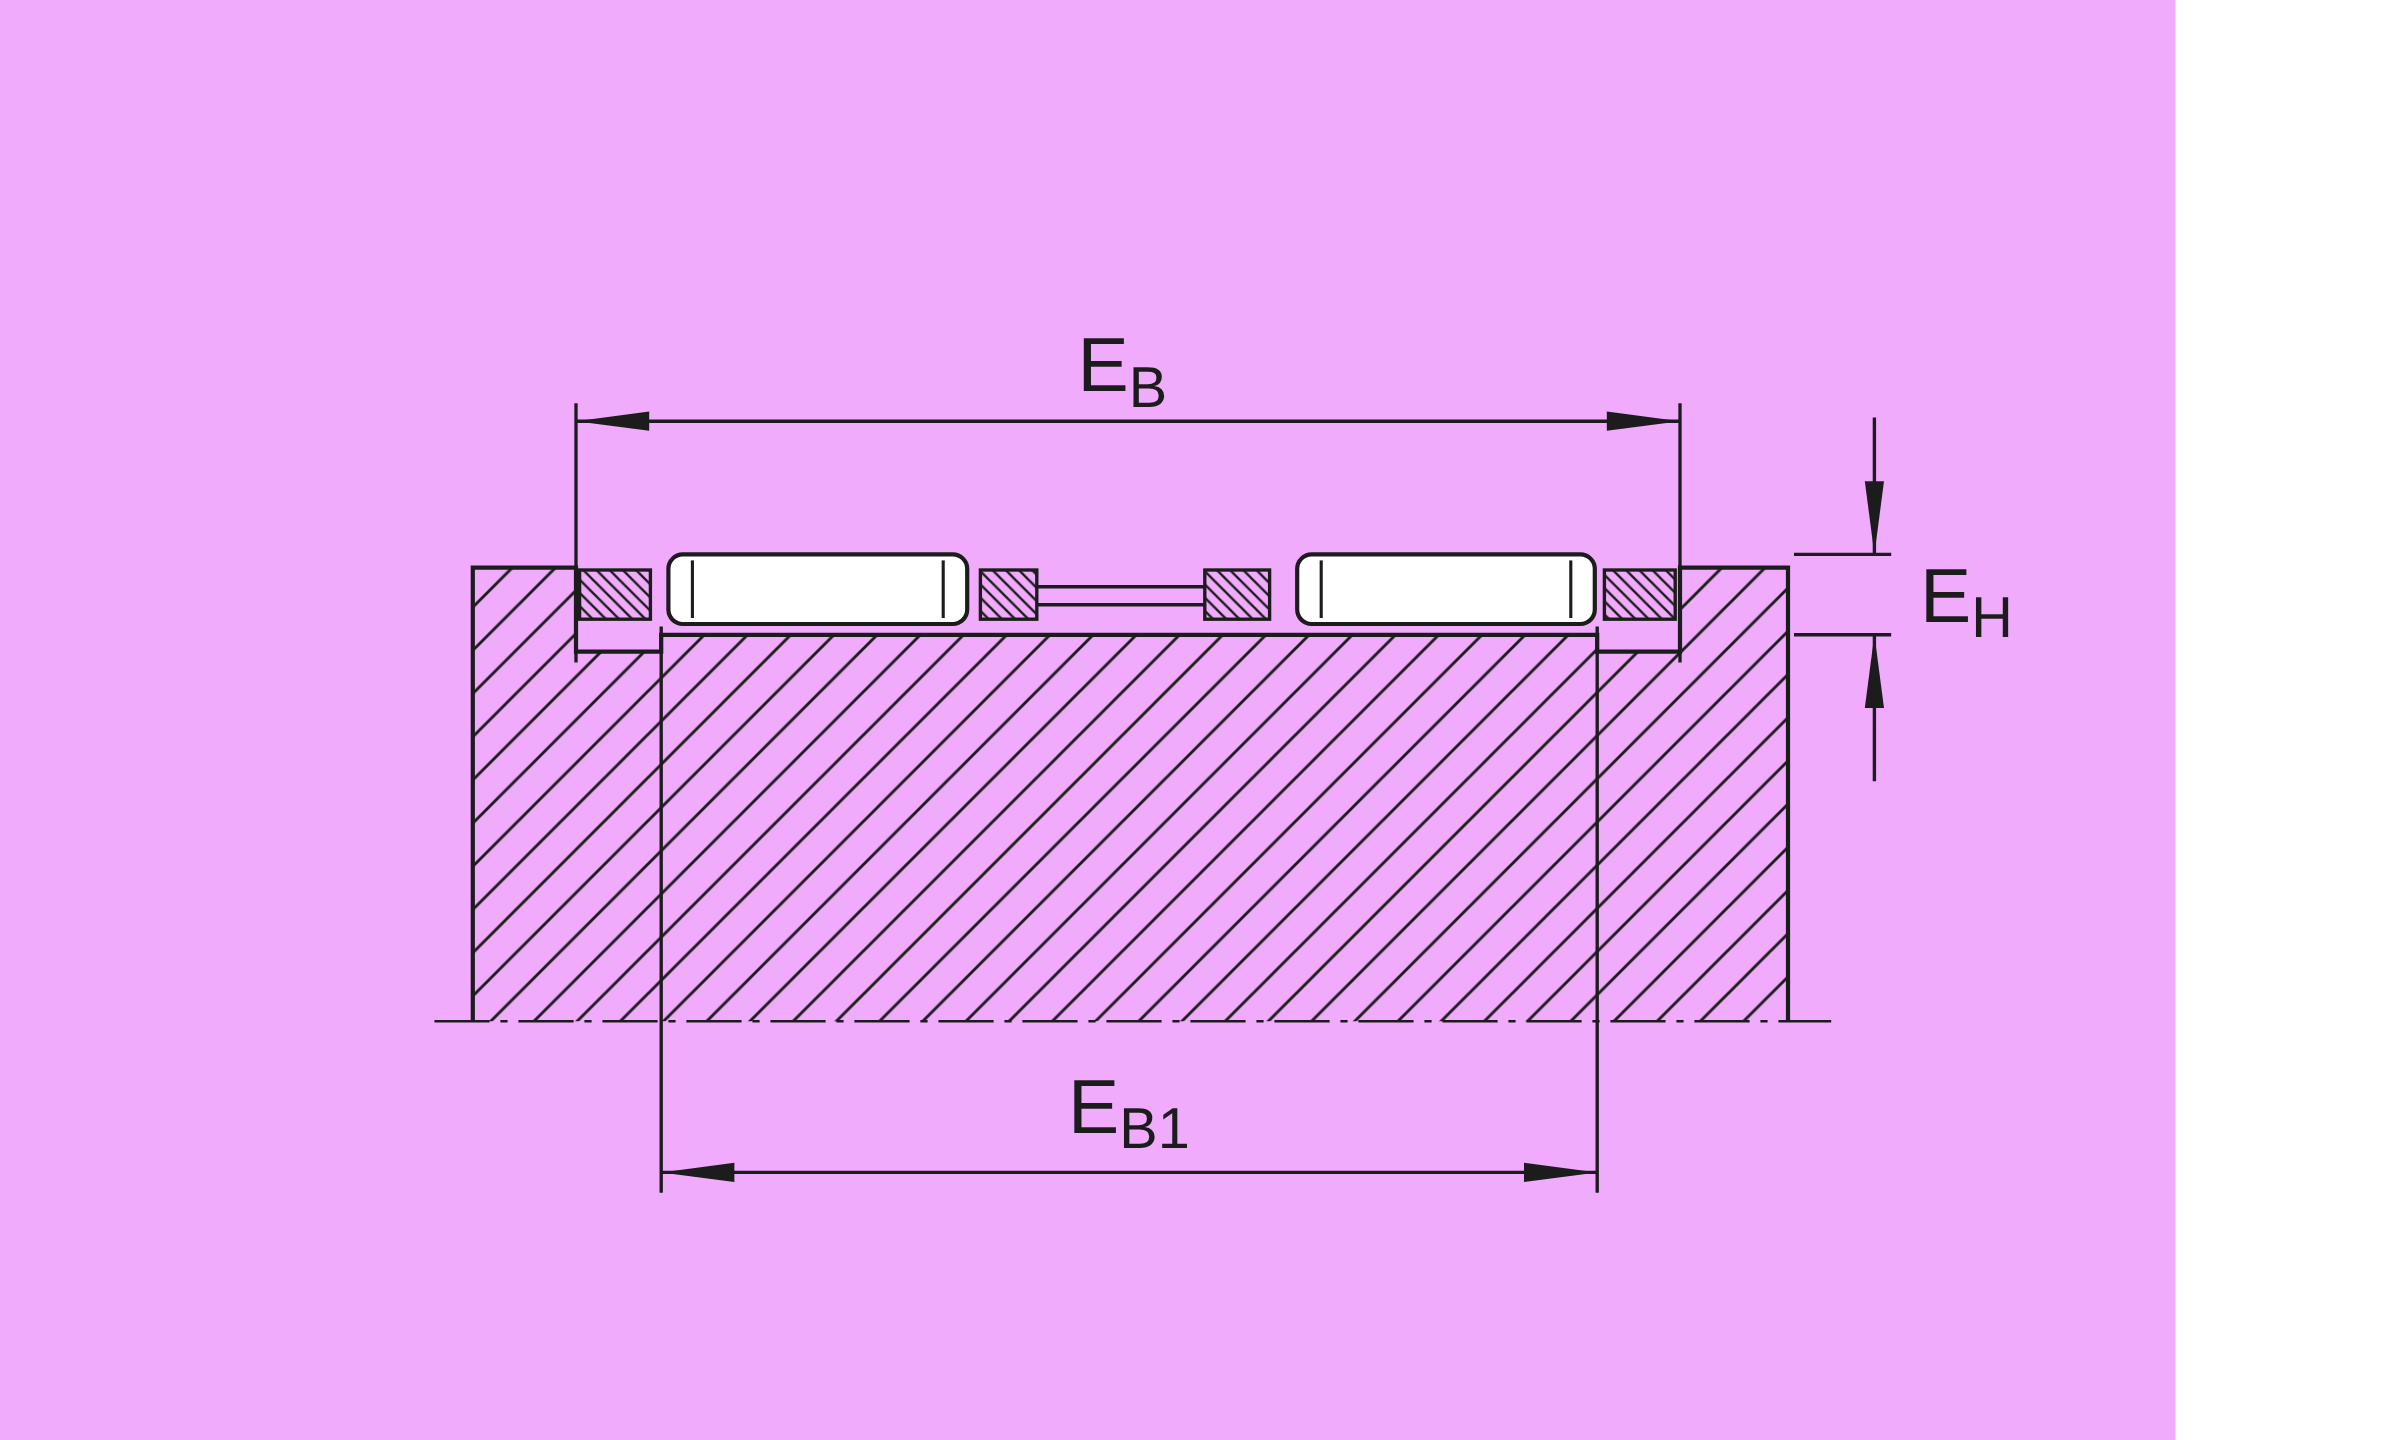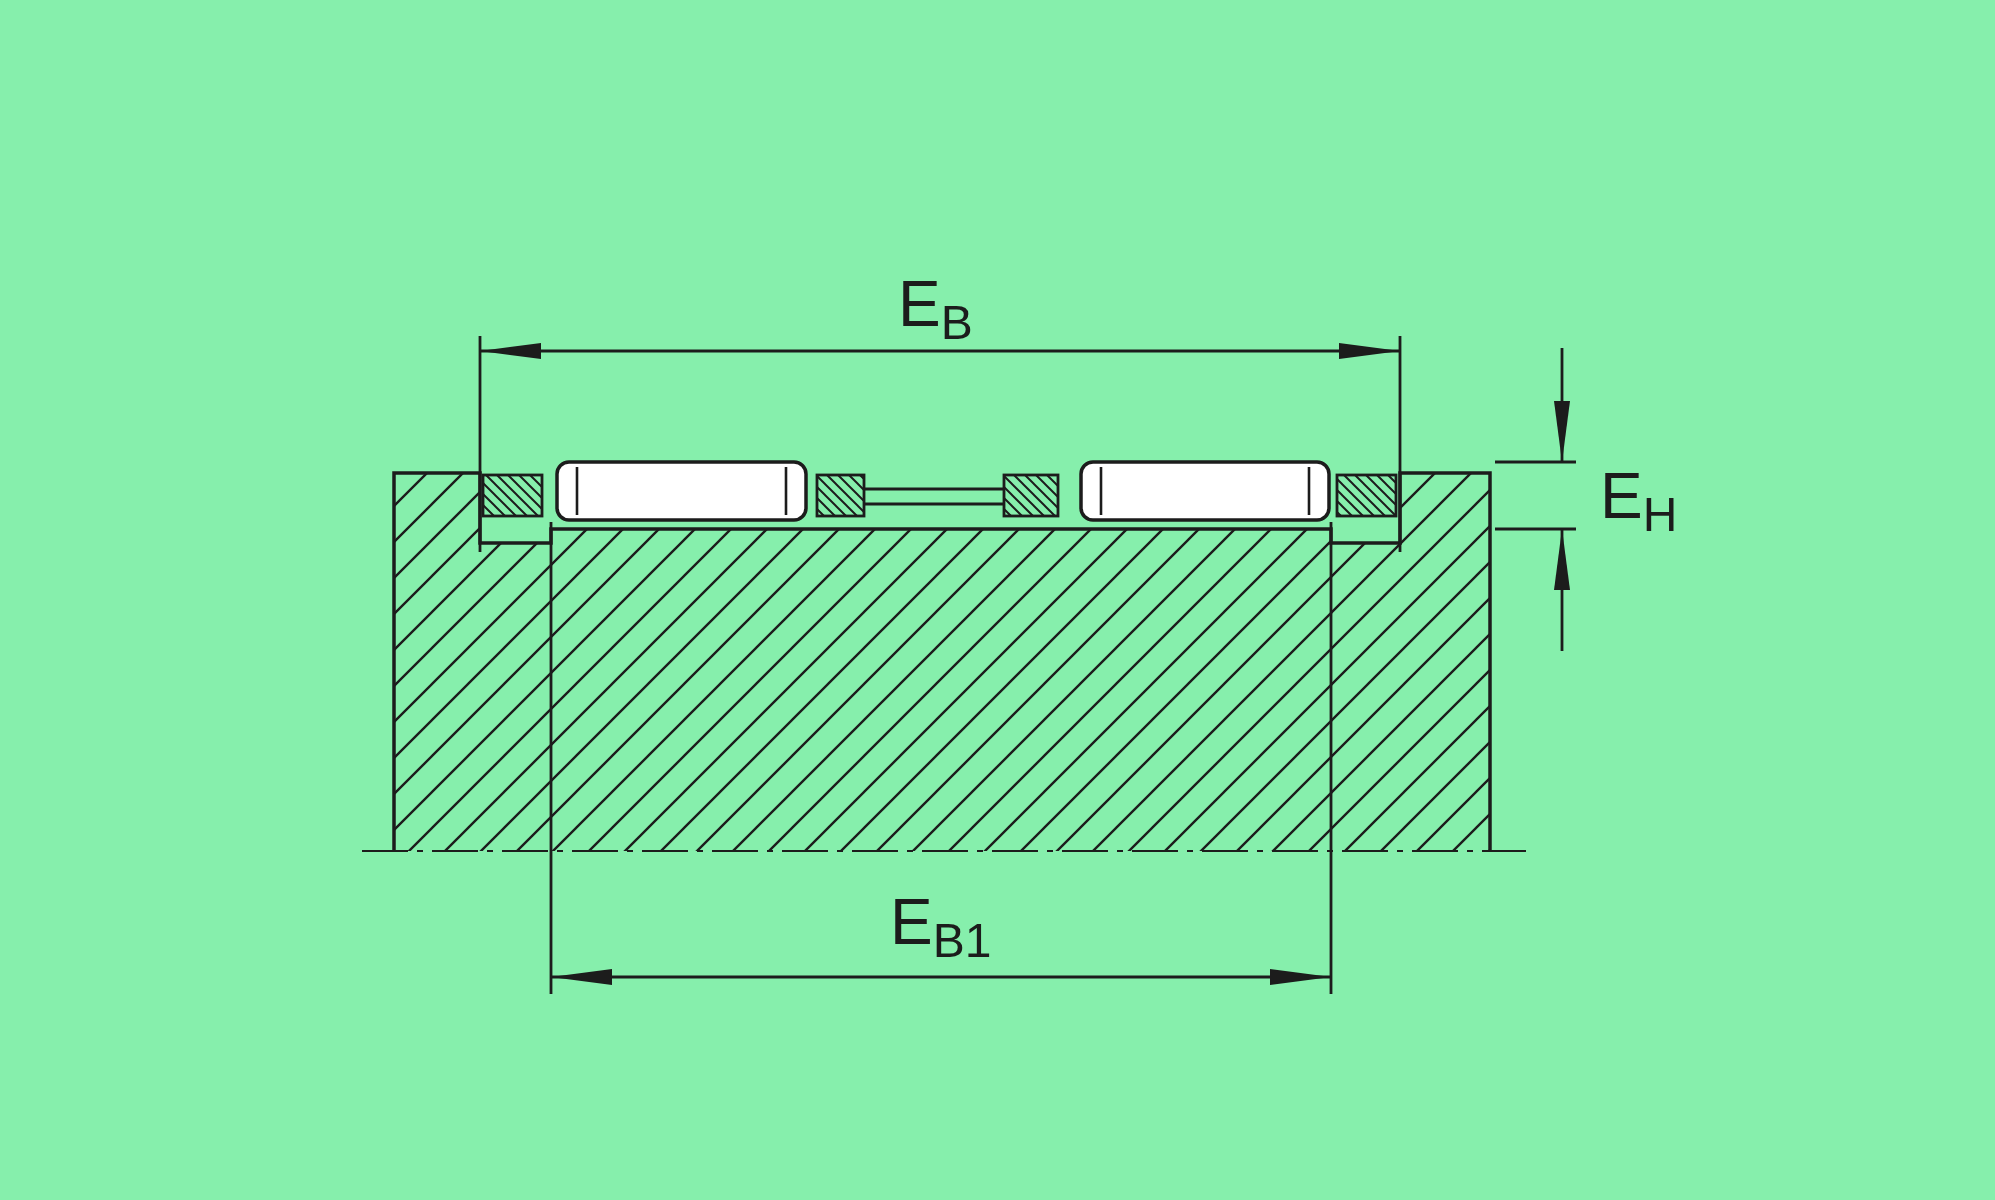--- a/index.html
+++ b/index.html
@@ -2,23 +2,23 @@
 <html><head>
 <meta charset="utf-8">
 <style>
   html, body {
     margin: 0;
     padding: 0;
     background: #ffffff;
   }
   .stage {
     position: relative;
-    width: 1995px;
+    width: 1813px;
     height: 1200px;
-    background: #86efac;
+    background: #f0abfc;
     overflow: hidden;
   }
   svg {
     display: block;
   }
   text {
     font-family: "Liberation Sans", sans-serif;
     fill: #1c1c1c;
   }
   .dim-main {

